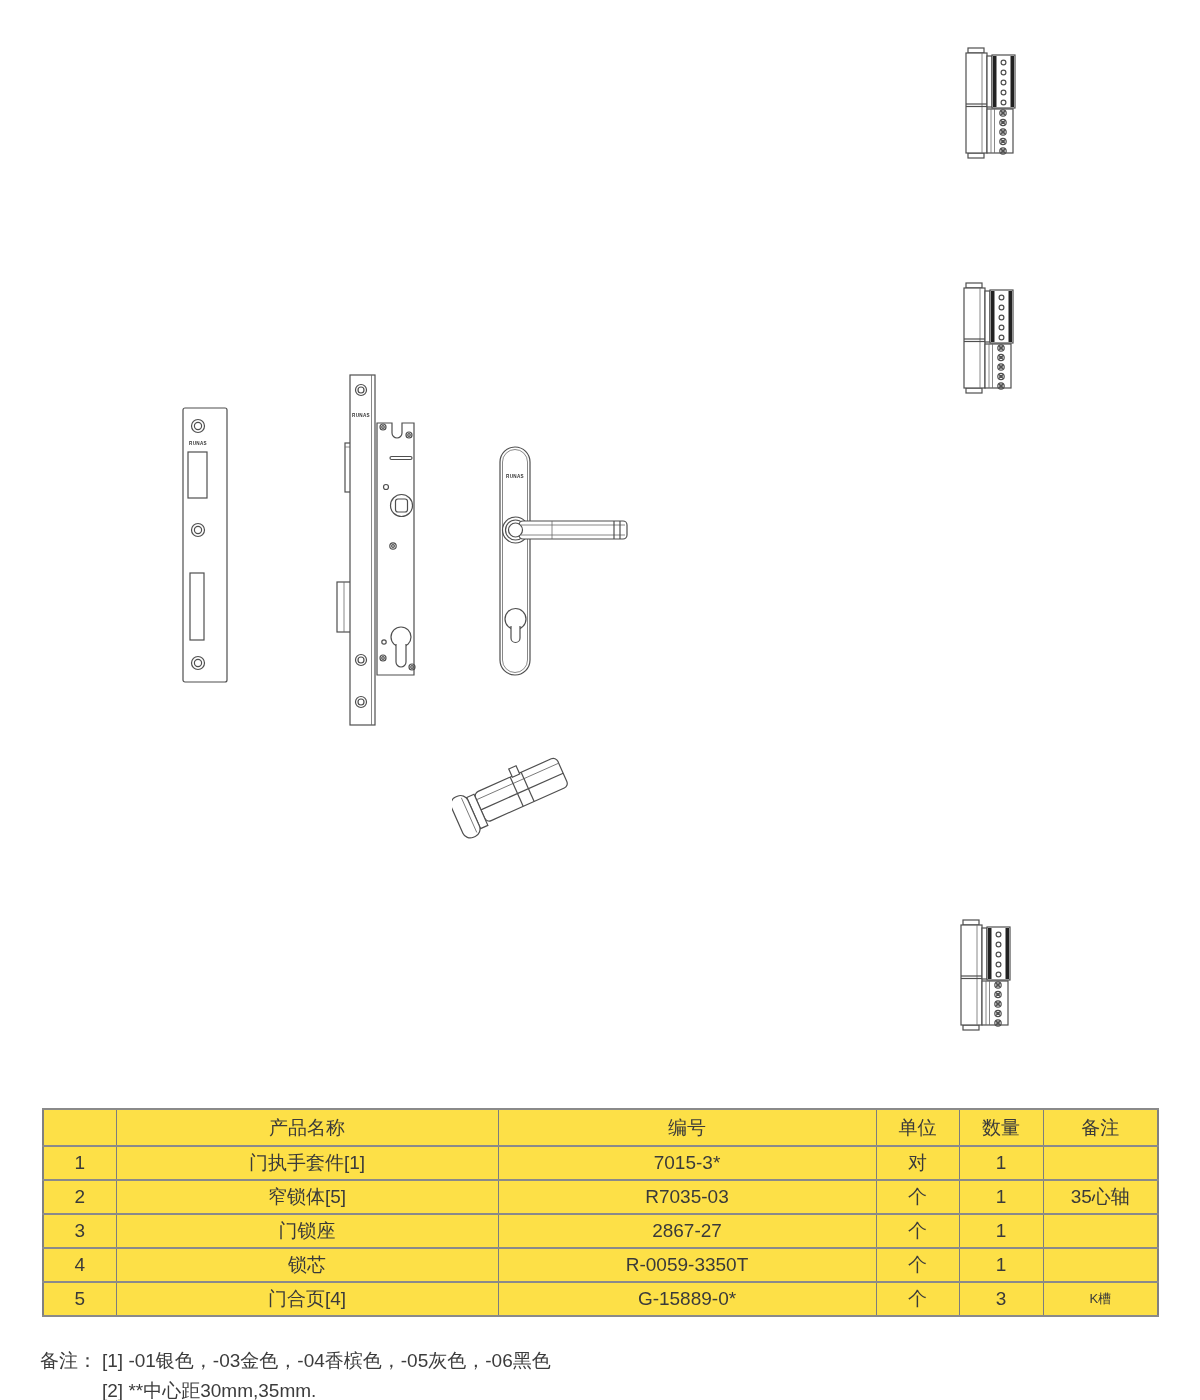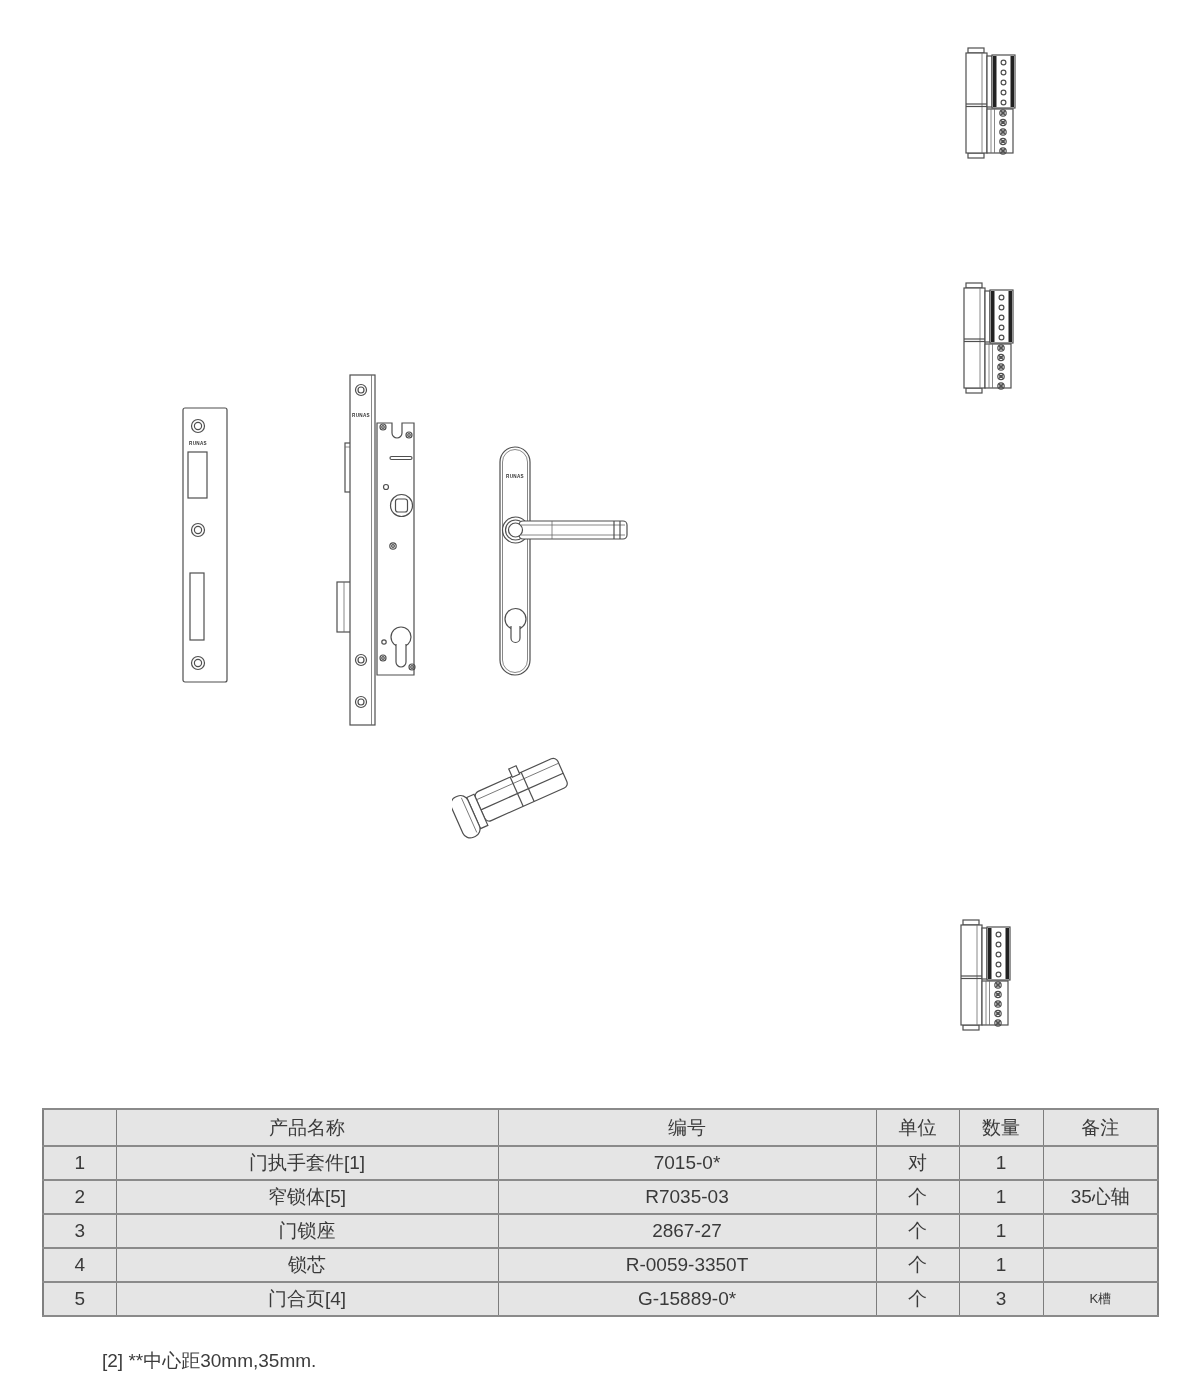--- a/index.html
+++ b/index.html
@@ -6,21 +6,21 @@
   body{width:1200px;height:1400px;font-family:"Liberation Sans","DejaVu Sans",sans-serif;}
   .page{position:relative;width:1200px;height:1400px;background:#fff;overflow:hidden;}
   .drawing{position:absolute;}
   
   .s{stroke:#4f4f4f;stroke-width:1.2;fill:none;}
   .sf{fill:#ffffff;}
   .blk{fill:#222222;stroke:none;}
   .thin{stroke:#6a6a6a;stroke-width:0.8;fill:none;}
   .brand{font-family:"Liberation Sans",sans-serif;font-size:4.6px;font-weight:bold;fill:#333;letter-spacing:0.3px;text-anchor:middle;}
   
-  .bom{position:absolute;left:42px;top:1108px;border-collapse:collapse;table-layout:fixed;background:#e5e5e5;color:#3a3a3a;}
+  .bom{position:absolute;left:42px;top:1108px;border-collapse:collapse;table-layout:fixed;background:#fde047;color:#3a3a3a;}
   .bom th,.bom td{border-left:1px solid #7d7d7d;border-right:1px solid #7d7d7d;border-top:2px solid #8a8a8a;border-bottom:2px solid #8a8a8a;padding:0;text-align:center;vertical-align:middle;font-weight:normal;font-size:19px;overflow:hidden;white-space:nowrap;}
   .bom{border:2px solid #808080;}
   .bom th{height:35px;}
   .bom td{height:32px;}
   .bom .small{font-size:13px;border-radius:16px;}
   
   .notes{position:absolute;left:40px;top:1346px;font-size:19px;color:#3c3c3c;line-height:30px;}
   .note-line{white-space:nowrap;}
   .note-label{margin-right:5px;}
   .note-indent{margin-left:62px;}
@@ -197,21 +197,21 @@
         <th>编号</th>
         <th>单位</th>
         <th>数量</th>
         <th>备注</th>
       </tr>
     </thead>
     <tbody>
       <tr>
         <td>1</td>
         <td>门执手套件[1]</td>
-        <td>7015-0*</td>
+        <td>7015-3*</td>
         <td>对</td>
         <td>1</td>
         <td></td>
       </tr>
       <tr>
         <td>2</td>
         <td>窄锁体[5]</td>
         <td>R7035-03</td>
         <td>个</td>
         <td>1</td>
@@ -238,18 +238,21 @@
         <td>门合页[4]</td>
         <td>G-15889-0*</td>
         <td>个</td>
         <td>3</td>
         <td class="small">K槽</td>
       </tr>
     </tbody>
   </table>
 
   <div class="notes">
+    <div class="note-line">
+      <span class="note-label">备注：</span><span>[1] -01银色，-03金色，-04香槟色，-05灰色，-06黑色</span>
+    </div>
     <div class="note-line note-indent">
       <span>[2] **中心距30mm,35mm.</span>
     </div>
   </div>
 
 </div>
 
 </body></html>

